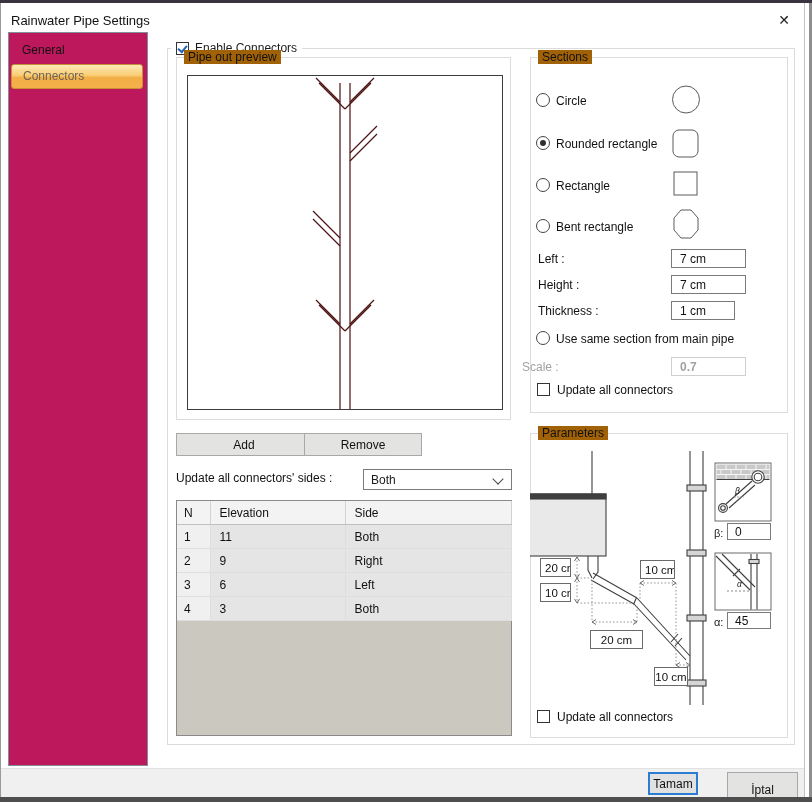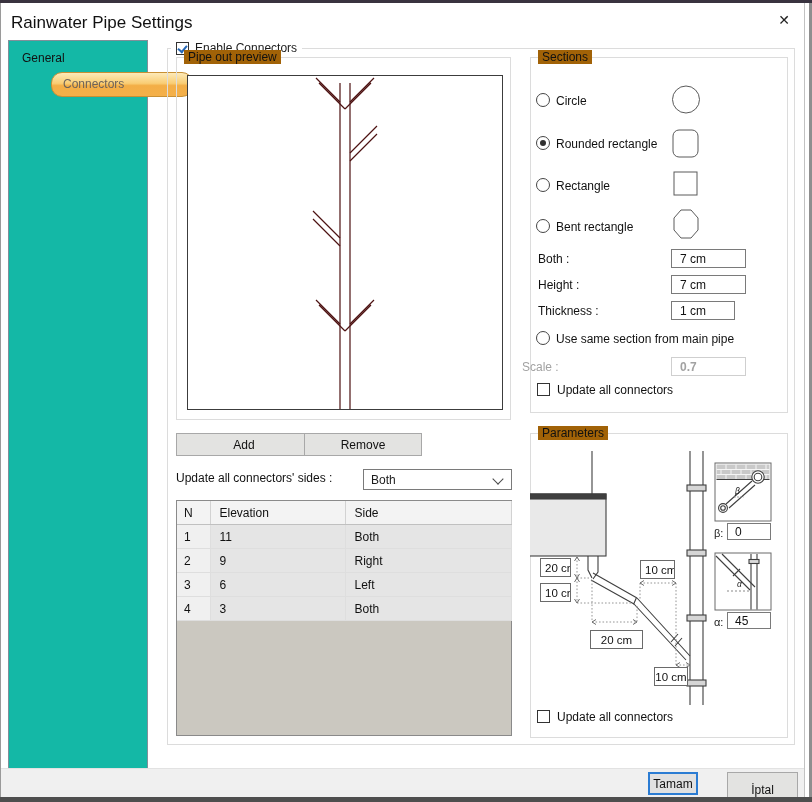--- a/index.html
+++ b/index.html
@@ -6,28 +6,28 @@
   body{width:812px;height:802px;position:relative;overflow:hidden;
        font-family:"Liberation Sans","DejaVu Sans",sans-serif;font-size:12px;color:#1a1a1a;}
   .abs{position:absolute;}
   
   .top-strip{left:0;top:0;width:812px;height:3px;background:#39333f;}
   .left-edge{left:0;top:3px;width:1px;height:794px;background:#9a9a9a;}
   .right-edge-light{left:804px;top:3px;width:1px;height:794px;background:#c2c2c2;}
   .right-edge-dark{left:809px;top:3px;width:3px;height:799px;background:#8f8f8f;}
   .bottom-strip{left:0;top:797px;width:812px;height:5px;background:#4e4e4e;}
   .titlebar{left:1px;top:3px;width:803px;height:29px;background:#ffffff;}
-  .title-text{left:10px;top:10px;font-size:17px;color:#111;}
+  .title-text{left:10px;top:10px;font-size:13px;color:#111;}
   .close-btn{left:769px;top:6px;width:28px;height:22px;display:flex;align-items:center;justify-content:center;
              font-size:14px;color:#222;cursor:pointer;}
   
-  .sidebar{left:8px;top:40px;width:140px;height:734px;background:#14b8a6;border:1px solid #828f9a;box-sizing:border-box;}
+  .sidebar{left:8px;top:32px;width:140px;height:734px;background:#be185d;border:1px solid #828f9a;box-sizing:border-box;}
   .side-item{position:absolute;left:2px;width:134px;height:26px;line-height:26px;padding-left:11px;box-sizing:border-box;color:#111;}
-  .side-item.sel{left:2px;width:142px;height:25px;line-height:23px;border:1px solid #c89034;border-radius:11px;
-     background:linear-gradient(180deg,#fdeab8 0%,#f9cd74 45%,#f3ae46 55%,#f4b04a 100%);color:#6d635a;margin-left:40px;}
+  .side-item.sel{left:2px;width:132px;height:25px;line-height:23px;border:1px solid #c89034;border-radius:3px;
+     background:linear-gradient(180deg,#fdeab8 0%,#f9cd74 45%,#f3ae46 55%,#f4b04a 100%);color:#6d635a;}
   
   .grp{border:1px solid #dcdcdc;box-sizing:border-box;background:transparent;}
   .grp-label{position:absolute;top:-8px;left:7px;background:#a16207;padding:0 4px;color:#111;white-space:nowrap;}
   
   .chk{width:13px;height:13px;border:1px solid #333;background:#fff;box-sizing:border-box;position:absolute;}
   .chk.checked::after{content:"";position:absolute;left:1px;top:2px;width:7px;height:4px;
       border-left:2px solid #2667b5;border-bottom:2px solid #2667b5;transform:rotate(-50deg);}
   .radio{width:14px;height:14px;border:1px solid #454545;border-radius:50%;background:#fff;box-sizing:border-box;position:absolute;}
   .radio.checked::after{content:"";position:absolute;left:3px;top:3px;width:6px;height:6px;border-radius:50%;background:#303030;}
   .lbl{position:absolute;white-space:nowrap;color:#111;}
@@ -132,21 +132,21 @@
 <svg class="abs shape" style="left:673px;top:171px;" width="26" height="26">
   <rect x="1" y="1" width="23" height="23" fill="none" stroke="#5a5a5a" stroke-width="1"></rect>
 </svg>
 
 <span class="abs radio" style="left:536px;top:219px;"></span>
 <span class="abs lbl" style="left:556px;top:220px;">Bent rectangle</span>
 <svg class="abs shape" style="left:673px;top:209px;" width="27" height="31">
   <path d="M8,1 H18 L25,9 V21 L18,29 H8 L1,21 V9 Z" fill="none" stroke="#5a5a5a" stroke-width="1"></path>
 </svg>
 
-<span class="abs lbl" style="left:538px;top:252px;">Both :</span>
+<span class="abs lbl" style="left:538px;top:252px;">Left :</span>
 <input class="field" style="left: 671px; top: 249px; width: 75px; height: 19px;" readonly="" value="7 cm">
 <span class="abs lbl" style="left:538px;top:278px;">Height :</span>
 <input class="field" style="left: 671px; top: 275px; width: 75px; height: 19px;" readonly="" value="7 cm">
 <span class="abs lbl" style="left:538px;top:304px;">Thickness :</span>
 <input class="field" style="left: 671px; top: 301px; width: 64px; height: 19px;" readonly="" value="1 cm">
 
 <span class="abs radio" style="left:536px;top:331px;"></span>
 <span class="abs lbl" style="left:556px;top:332px;">Use same section from main pipe</span>
 
 <span class="abs lbl gray" style="left:522px;top:360px;">Scale :</span>

